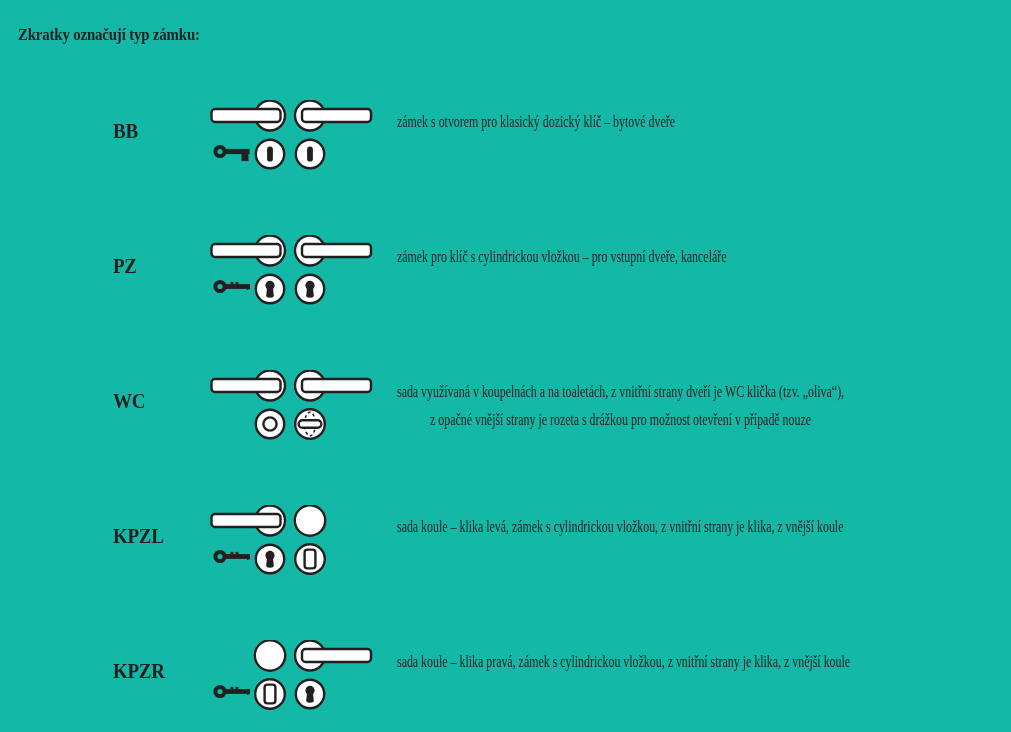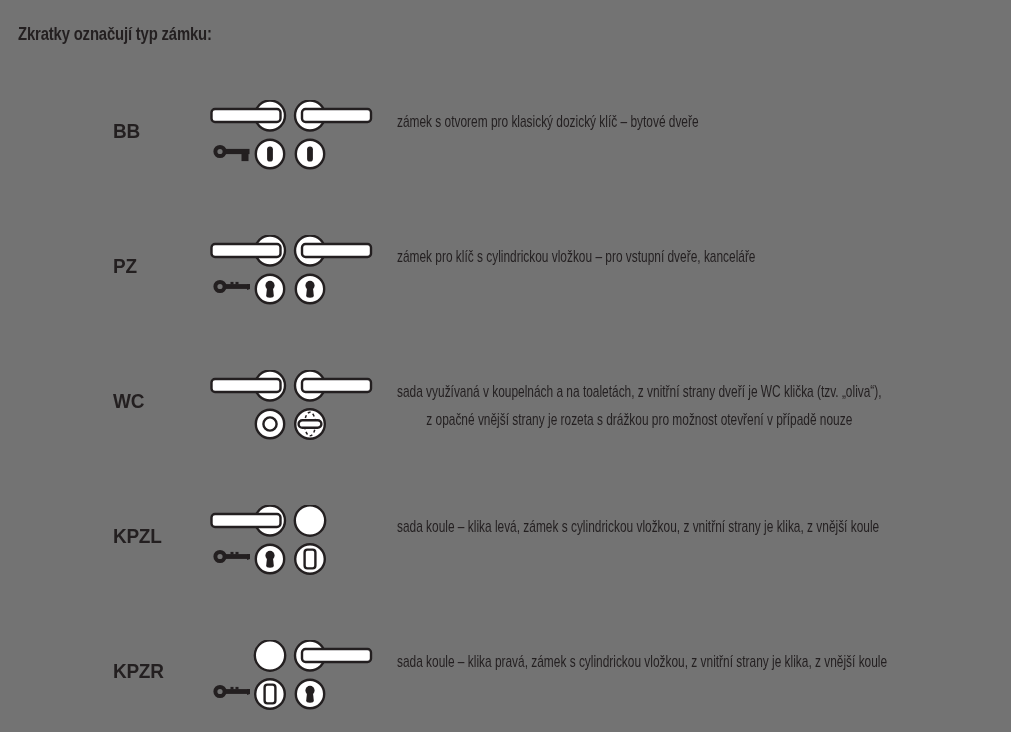--- a/index.html
+++ b/index.html
@@ -1,20 +1,20 @@
 <!DOCTYPE html>
 <html><head>
 <meta charset="utf-8">
 <style>
   html,body{margin:0;padding:0;background:#fff;}
   .canvas{
     position:relative;
     width:1011px;height:732px;
-    background:#737373;
-    font-family:Liberation Sans, sans-serif;
+    background:#14b8a6;
+    font-family:Liberation Serif, serif;
     color:#231f20;
     overflow:hidden;
   }
   .title{
     position:absolute;left:18px;top:24px;margin:0;
     font-size:17.5px;font-weight:bold;white-space:nowrap;
     transform:scaleX(0.85);transform-origin:0 0;
     letter-spacing:-0.2px;
   }
   .row{position:absolute;left:0;width:1011px;height:78px;}

